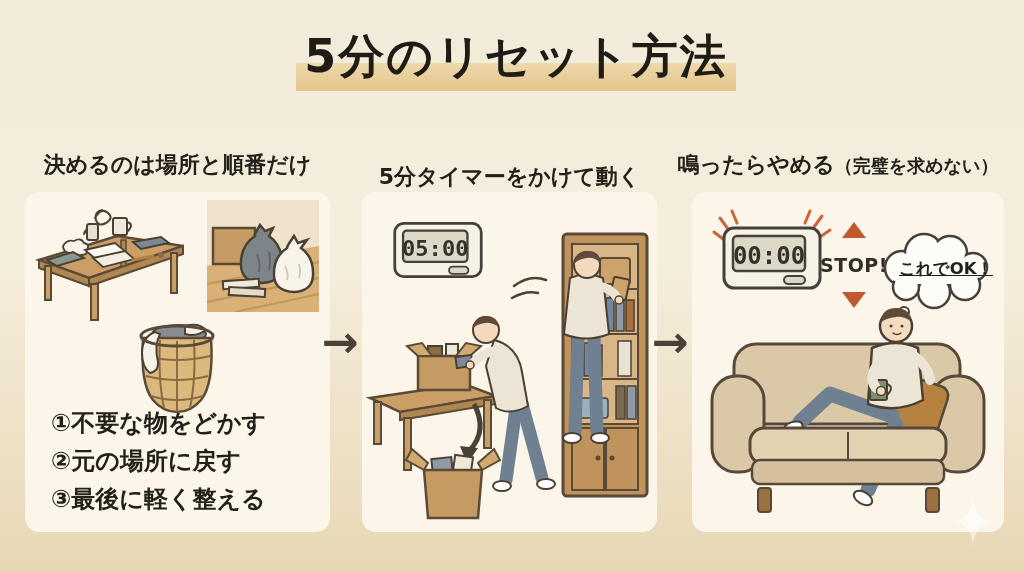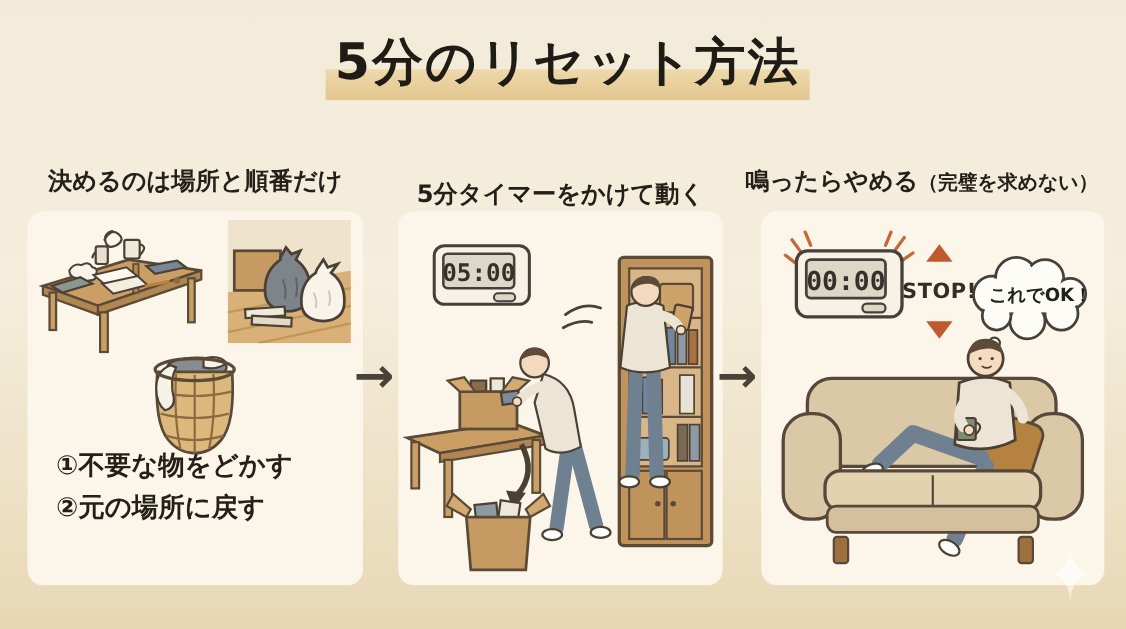--- a/index.html
+++ b/index.html
@@ -29,21 +29,21 @@
   .checklist div{font-size:24px;font-weight:bold;line-height:38px;white-space:nowrap;}
   
   .stop-group{display:flex;flex-direction:column;align-items:center;gap:16px;}
   .tri-up{width:0;height:0;border-left:12px solid transparent;border-right:12px solid transparent;
     border-bottom:16px solid #c05a2e;}
   .tri-down{width:0;height:0;border-left:12px solid transparent;border-right:12px solid transparent;
     border-top:16px solid #c05a2e;}
   .stop-label{font-size:19px;font-weight:bold;color:#332d25;letter-spacing:0.5px;}
   
   .bubble-text{left:192px;top:66px;width:124px;text-align:center;font-size:16.5px;
-    font-weight:bold;color:#23201a;white-space:nowrap;}
+    font-weight:bold;color:#23201a;white-space:nowrap;text-decoration:underline;}
   
   .sparkle{left:952px;top:494px;font-size:50px;color:rgba(255,255,255,0.55);
     transform:scaleY(1.35);filter:blur(0.5px);}
   svg{display:block;}
   .timer-digits{font-family:"DejaVu Sans Mono","Liberation Mono",monospace;font-weight:bold;}
 </style>
 </head>
 <body>
 
 <div class="canvas">
@@ -108,20 +108,21 @@
       <path d="M16 30 q-3 46 10 62 q10 12 24 12 q14 0 24 -12 q13 -16 10 -62 z" fill="#dcb87c" stroke="#5b4a36" stroke-width="2.5"></path>
       <path d="M33 32 q-2 40 4 68 M50 33 q0 42 0 71 M67 32 q2 40 -4 68" stroke="#8a6b42" stroke-width="2" fill="none"></path>
       <path d="M17 48 q33 8 66 0 M19 68 q31 8 62 0 M24 88 q26 8 52 0" stroke="#8a6b42" stroke-width="2" fill="none"></path>
       <path d="M28 24 q-13 5 -13 21 q0 14 8 20 q9 -2 8 -11 q-4 -16 2 -28 z" fill="#f6f2e8" stroke="#4a4034" stroke-width="2"></path>
       <ellipse cx="50" cy="28" rx="36" ry="10" fill="none" stroke="#5b4a36" stroke-width="3"></ellipse>
     </svg>
 
     <div class="abs checklist">
       <div>①不要な物をどかす</div>
       <div>②元の場所に戻す</div>
+      <div>③最後に軽く整える</div>
     </div>
   </div>
 
   <div class="abs flow-arrow" style="left:316px;">→</div>
 
   <div class="abs panel" style="left:362px;width:295px;">
 
     <svg class="abs" style="left:30px;top:28px;" width="92" height="60" viewBox="0 0 100 64">
       <rect x="3" y="3" width="94" height="58" rx="10" fill="#f6f2e6" stroke="#45403a" stroke-width="3"></rect>
       <rect x="12" y="11" width="70" height="34" rx="4" fill="#dcd7c6" stroke="#45403a" stroke-width="2.5"></rect>

